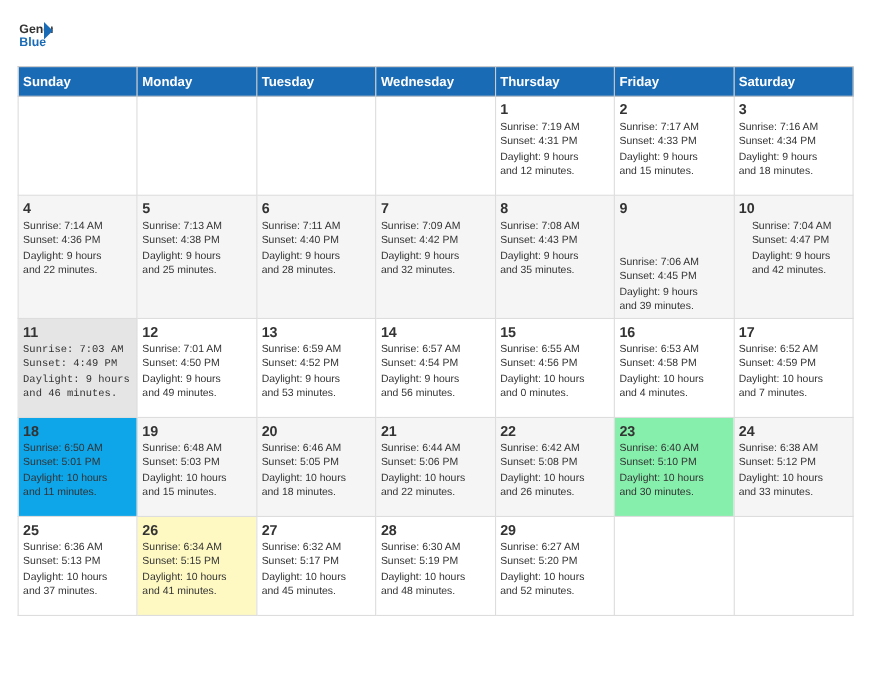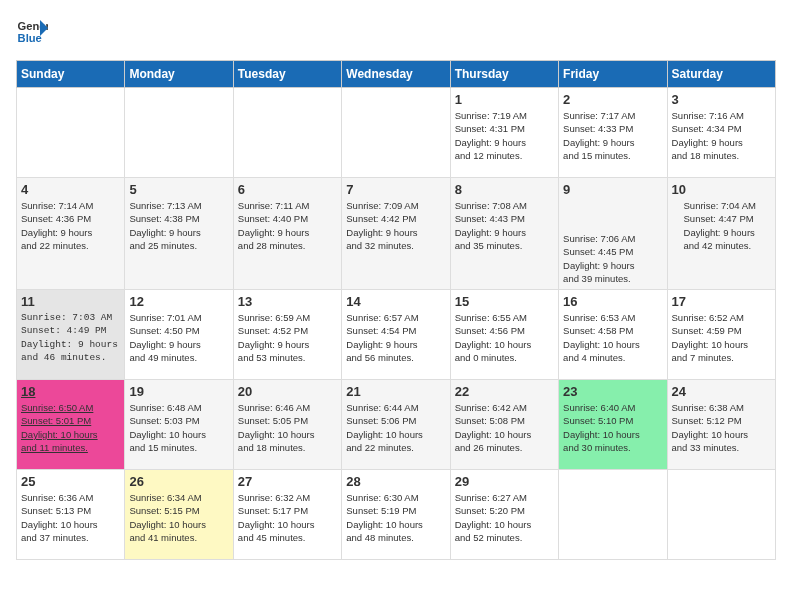--- a/index.html
+++ b/index.html
@@ -234,21 +234,21 @@
         </td>
         <td style="background-color: rgb(255, 255, 255);">
           <span class="day-num">17</span>
           <div class="day-info" style="white-space: pre-line;">Sunrise: 6:52 AM
 Sunset: 4:59 PM
 Daylight: 10 hours
 and 7 minutes.</div>
         </td>
       </tr>
       <tr>
-        <td style="background-color: #ec4899; text-decoration: underline;">
+        <td style="background-color: #0ea5e9;">
           <span class="day-num">18</span>
           <div class="day-info" style="white-space: pre-line;">Sunrise: 6:50 AM
 Sunset: 5:01 PM
 Daylight: 10 hours
 and 11 minutes.</div>
         </td>
         <td style="background-color: rgb(245, 245, 245);">
           <span class="day-num">19</span>
           <div class="day-info" style="white-space: pre-line;">Sunrise: 6:48 AM
 Sunset: 5:03 PM

